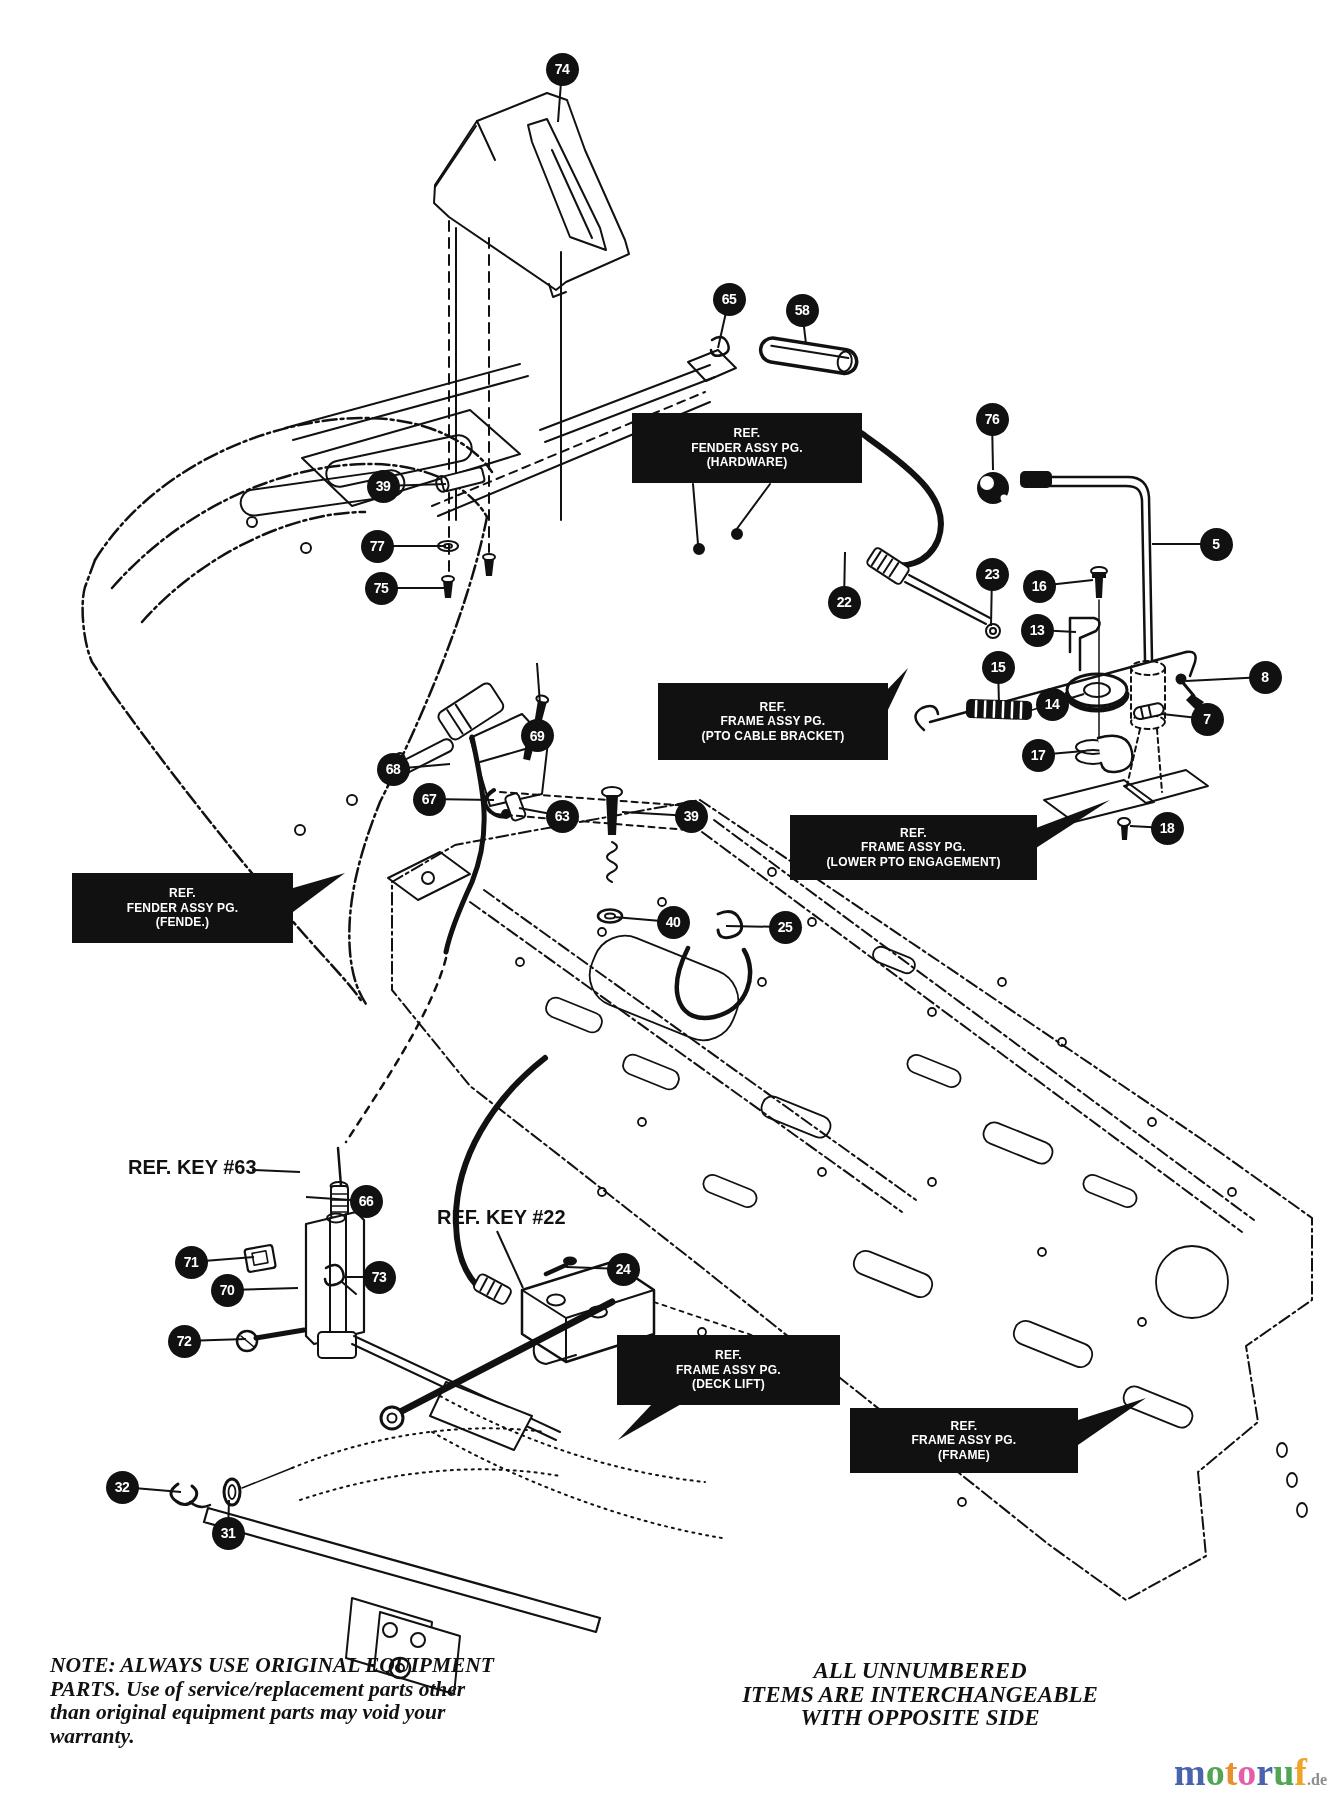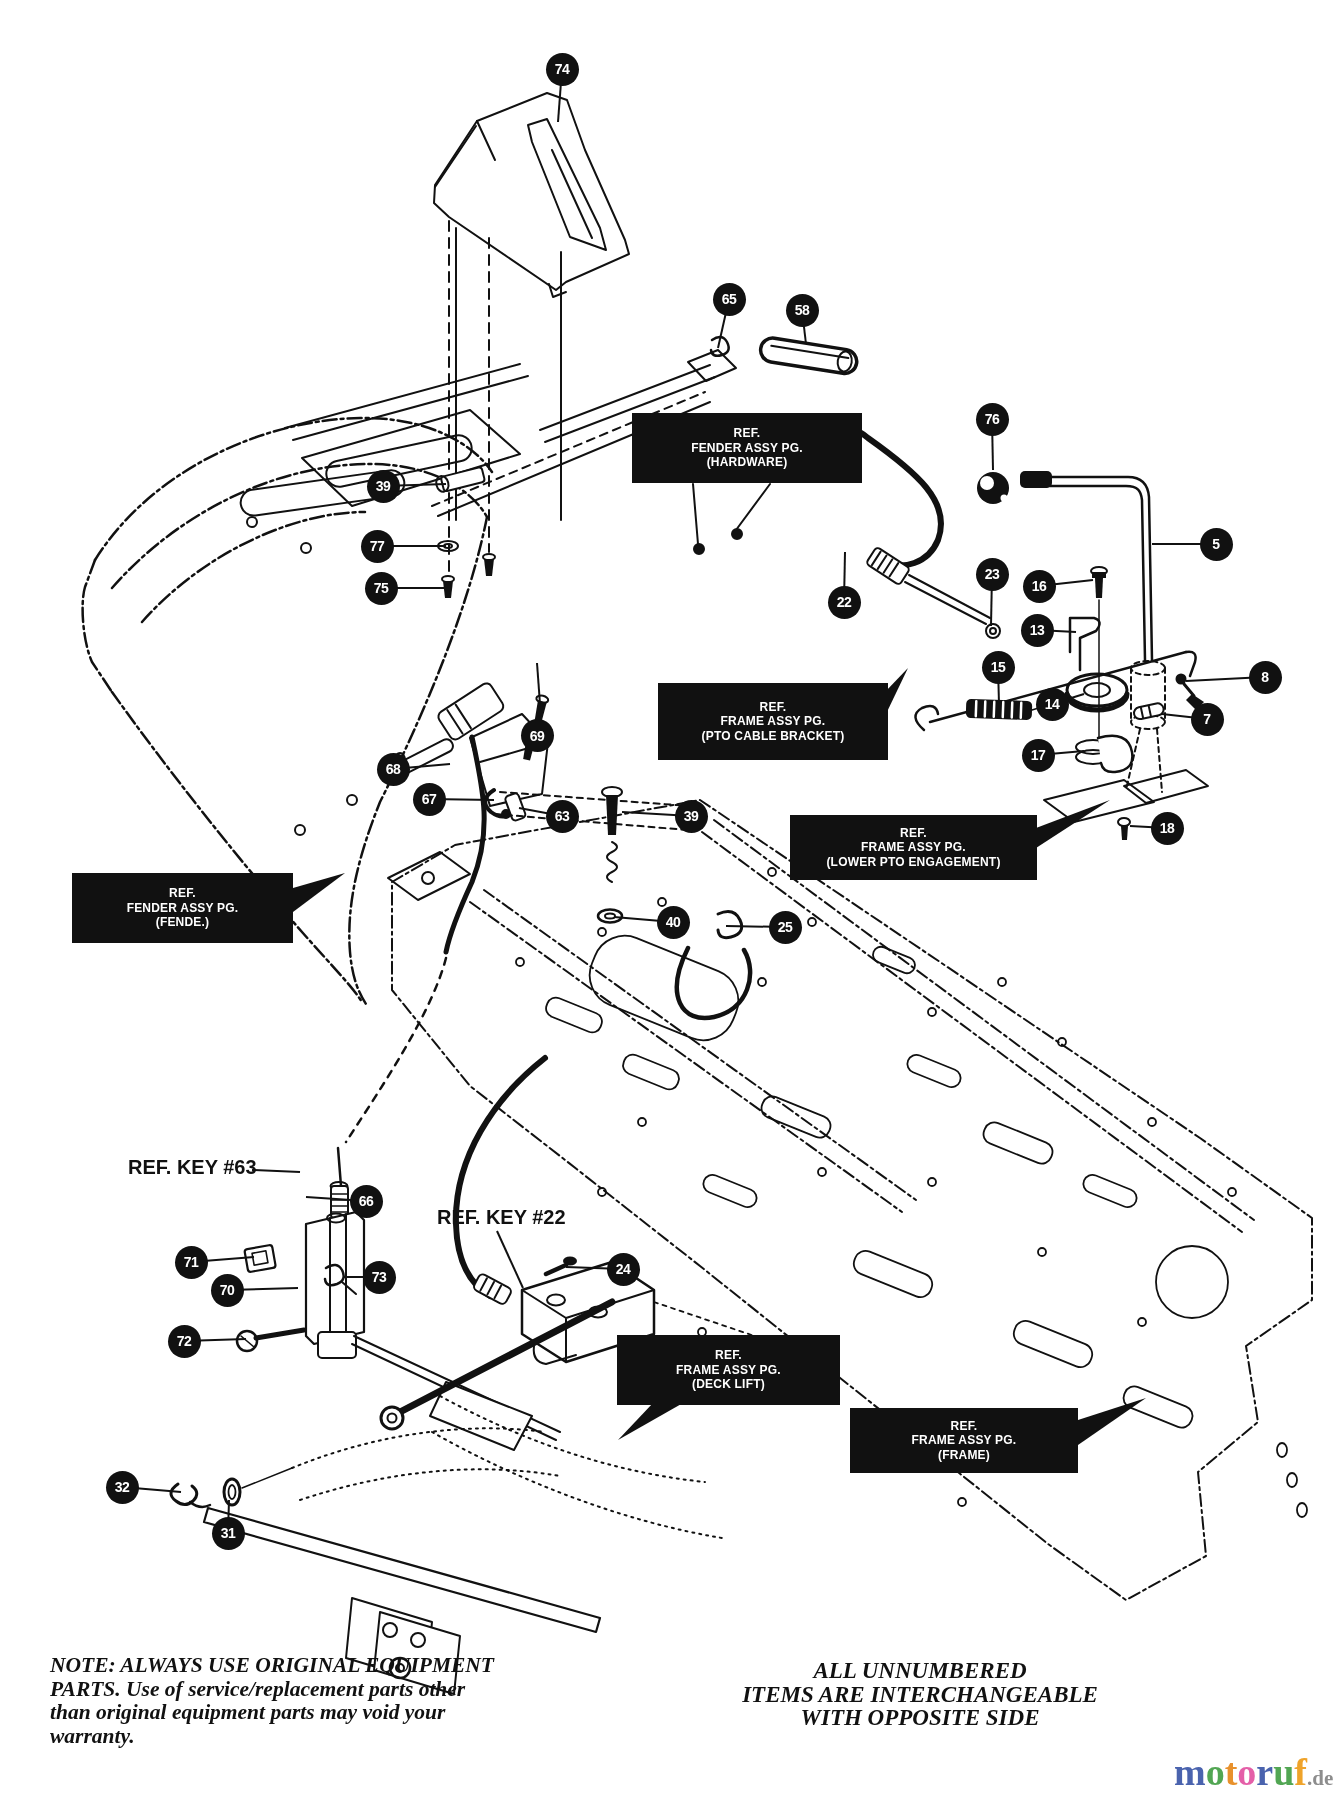--- a/index.html
+++ b/index.html
@@ -12,21 +12,21 @@
            font-weight:700;font-size:14px;letter-spacing:-0.5px;}
   .refbox{position:absolute;background:#111;color:#fff;display:flex;flex-direction:column;
           align-items:center;justify-content:center;text-align:center;font-weight:700;
           font-size:12px;line-height:1.22;letter-spacing:0.2px;}
   .keylabel{position:absolute;font-weight:700;font-size:20px;color:#111;white-space:nowrap;}
   .note{position:absolute;font-family:"Liberation Serif",serif;font-weight:700;font-style:italic;color:#111;z-index:2;}
   .note-left{left:50px;top:1654px;width:590px;font-size:21.5px;line-height:23.5px;}
   .note-right{left:640px;top:1659px;width:560px;font-size:23px;line-height:23.5px;text-align:center;}
   .watermark{position:absolute;left:1174px;top:1750px;z-index:2;font-family:"Liberation Serif",serif;
              font-weight:700;font-size:38px;white-space:nowrap;}
-  .watermark .suffix{font-size:21px;}
+  .watermark .suffix{font-size:16px;}
 </style>
 </head>
 <body>
 
 <div class="canvas">
 
   <svg class="art" width="1334" height="1800" viewBox="0 0 1334 1800">
     <g fill="none" stroke="#111" stroke-width="2" stroke-linecap="round" stroke-linejoin="round">
 
       <polygon points="547,93 567,100 585,150 625,240 629,254 566,282 556,290 449,217 434,203 435,185 477,121" fill="#fff"></polygon>

